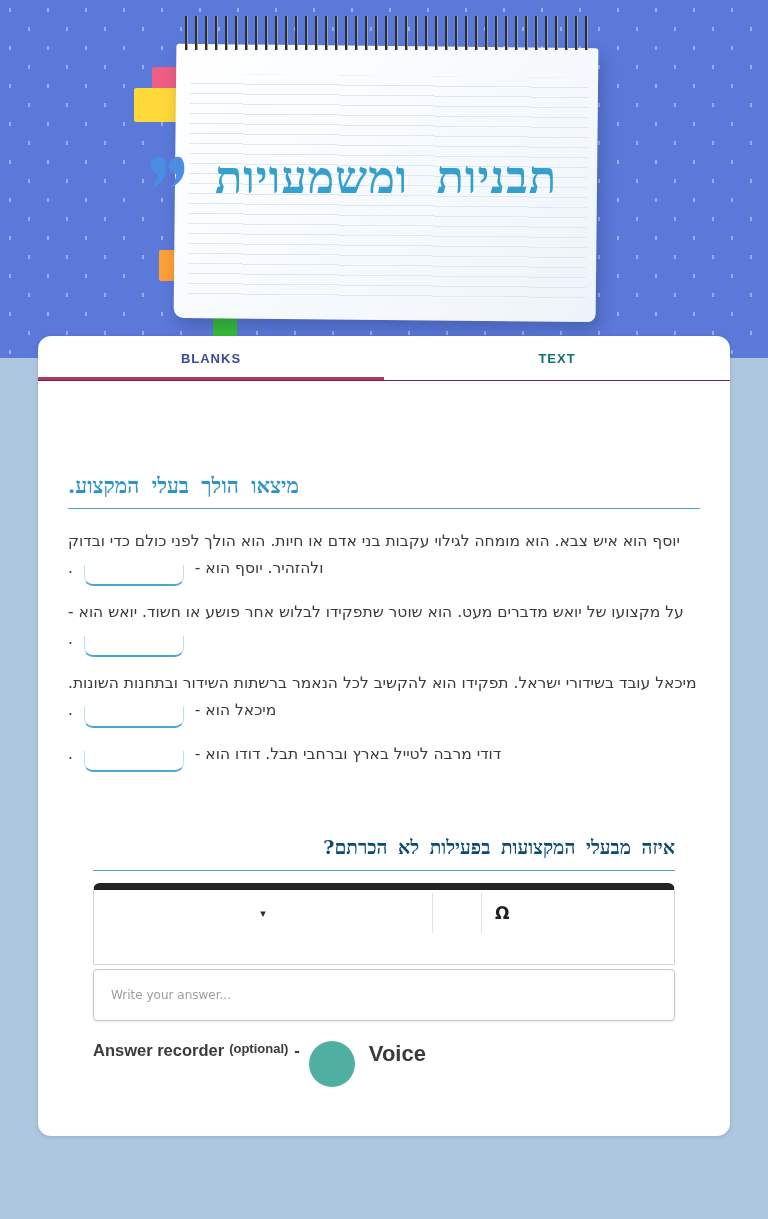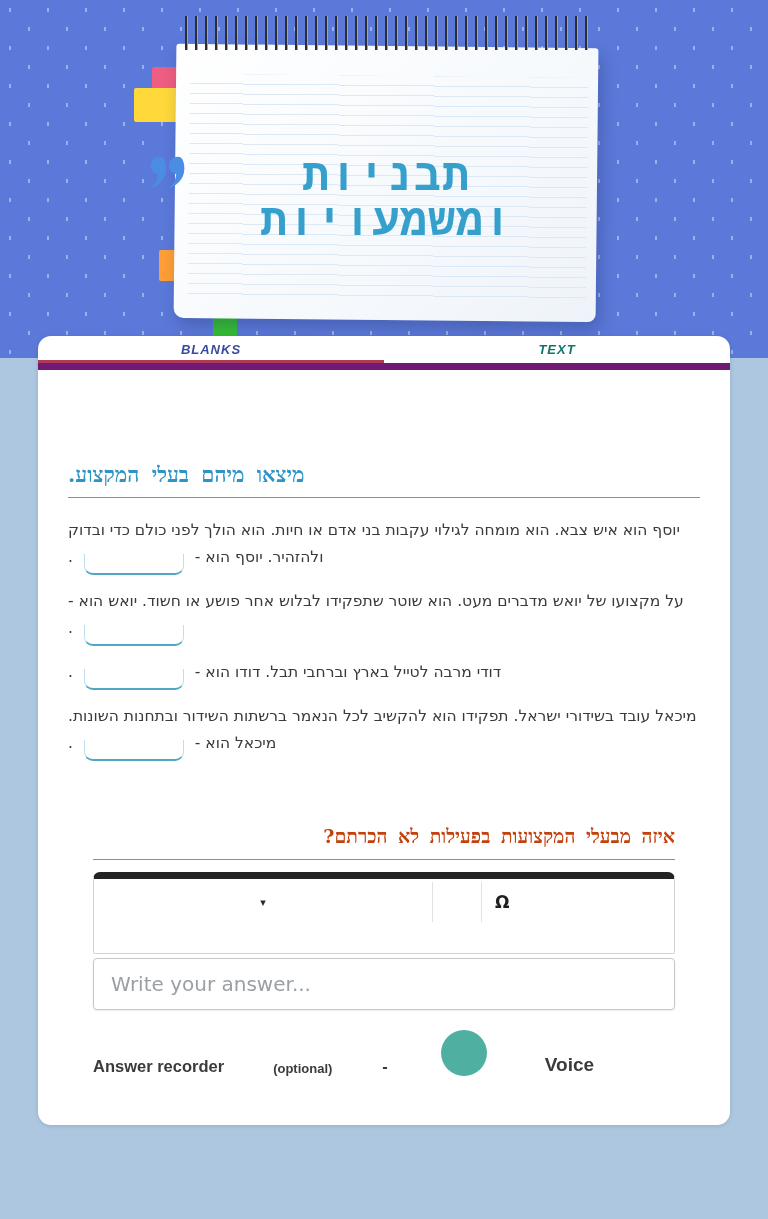--- a/index.html
+++ b/index.html
@@ -38,34 +38,34 @@
   }
   .spiral {
     position:absolute; left:8px; right:8px; top:-12px; height:34px; z-index:3;
     background:repeating-linear-gradient(90deg,
       transparent 0 2px, #2e2e2e 2px 4px, #9aa4b5 4px 5px, transparent 5px 10px);
   }
   .quote-icon { position:absolute; left:-27px; top:126px; z-index:4; }
   .notebook-title {
     position:absolute; left:0; right:0; top:128px; z-index:2;
     direction:rtl; text-align:center;
-    font-family:Liberation Mono, monospace;
+    font-family:Liberation Serif, serif;
     font-weight:bold; font-size:45px; line-height:1; color:#35a0cc;
     word-spacing:16px; letter-spacing:1px;
   }
 
   
   .card {
     position:relative; z-index:1;
     width:692px; margin:336px auto 0;
     background:#ffffff; border-radius:13px;
     box-shadow:0 1px 4px rgba(40,60,100,.18);
     overflow:hidden;
   }
-  .tabs { position:relative; display:flex; height:34px; border-bottom:7px solid #701a75;font-style:italic; }
+  .tabs { position:relative; display:flex; height:45px; border-bottom:1px solid #701a75; }
   .tab {
     flex:1; display:flex; align-items:center; justify-content:center;
     font-weight:bold; font-size:13px; letter-spacing:1px; cursor:pointer;
     font-family:"Liberation Sans","DejaVu Sans",sans-serif;
   }
   .tab-blanks { color:#3c4a9e; }
   .tab-text   { color:#0f766e; }
   .tab-underline { position:absolute; left:0; bottom:0; width:50%; height:3px; background:#ad3a56; }
 
   .content { padding:0 30px 49px; }
@@ -89,21 +89,21 @@
     border:none;
     border-left:1px solid #bfdeec; border-right:1px solid #bfdeec;
     border-bottom:2px solid #4fa7c6;
     border-radius:0 0 9px 9px;
   }
 
   .question-block { margin:64px 25px 0; }
   .question-heading {
     margin:0;
     font-family:"DejaVu Serif","Liberation Serif",serif;
-    font-weight:bold; font-size:19px; color:#c2410c;
+    font-weight:bold; font-size:19px; color:#0c4a6e;
     direction:rtl; text-align:right; word-spacing:4px;
   }
   .question-rule { border:none; border-top:1px solid #4aa2d5; margin:11px 0 12px; }
 
   .editor {
     height:82px; background:#fff;
     border:1px solid #d2d2d2; border-top:7px solid #232323;
     border-radius:7px 7px 2px 2px;
   }
   .toolbar { display:flex; align-items:stretch; height:46px; }
@@ -115,37 +115,37 @@
   .tb-omega {
     width:70px; text-align:left; padding-left:13px;
     font-weight:600; font-size:17px; color:#1f1f1f;
     font-family:"DejaVu Sans",sans-serif;
   }
   .editor-area { height:28px; cursor:text; }
 
   .answer-input {
     display:block; width:100%; height:52px; margin-top:4px;
     border:1px solid #c7c7c7; border-radius:4px;
-    padding:0 17px; font-size:20px; color:#3a3a3a;
+    padding:0 17px; font-size:12px; color:#3a3a3a;
     font-family:"DejaVu Sans","Liberation Sans",sans-serif;
     background:#fff; box-shadow:0 1px 2px rgba(0,0,0,.08);
     outline:none;
   }
   .answer-input::placeholder { color:#9aa0a6; }
 
-  .recorder-row { display:flex; align-items:flex-end; margin-top:20px;
-    font-family:"Liberation Sans","DejaVu Sans",sans-serif; color:#3b3b3b;gap:44px; }
+  .recorder-row { display:flex; align-items:flex-start; margin-top:20px;
+    font-family:"Liberation Sans","DejaVu Sans",sans-serif; color:#3b3b3b; }
   .rec-label { font-weight:bold; font-size:16.5px; }
   .rec-optional { font-weight:bold; font-size:13px; margin-left:5px; }
   .rec-sep { font-weight:bold; font-size:16.5px; margin:0 9px 0 6px; }
   .rec-circle {
     width:46px; height:46px; border-radius:50%;
     background:#4fb0a1; border:none; cursor:pointer; margin-right:14px;
   }
-  .rec-voice { font-weight:bold; font-size:19px; }
+  .rec-voice { font-weight:bold; font-size:22px; }
 </style>
 </head>
 <body>
 
 <div class="banner">
   <div class="notebook">
     <div class="sticky sticky-pink"></div>
     <div class="sticky sticky-yellow"></div>
     <div class="sticky sticky-orange"></div>
     <div class="sticky sticky-green"></div>
@@ -166,43 +166,43 @@
 <div class="card">
 
   <div class="tabs">
     <div class="tab tab-blanks">BLANKS</div>
     <div class="tab tab-text">TEXT</div>
     <div class="tab-underline"></div>
   </div>
 
   <div class="content">
 
-    <h2 class="section-heading">מיצאו מיהם בעלי המקצוע.</h2>
+    <h2 class="section-heading">מיצאו הולך בעלי המקצוע.</h2>
     <hr class="heading-rule">
 
     <p class="para">
       <span>יוסף הוא איש צבא. הוא מומחה לגילוי עקבות בני אדם או חיות. הוא הולך לפני כולם כדי ובדוק ולהזהיר. יוסף הוא -</span>
       <input class="blank" style="">
       <span>.</span>
     </p>
 
     <p class="para">
       <span>על מקצועו של יואש מדברים מעט. הוא שוטר שתפקידו לבלוש אחר פושע או חשוד. יואש הוא -</span>
       <input class="blank" style="">
       <span>.</span>
     </p>
 
     <p class="para">
+      <span>מיכאל עובד בשידורי ישראל. תפקידו הוא להקשיב לכל הנאמר ברשתות השידור ובתחנות השונות. מיכאל הוא -</span>
+      <input class="blank" style="">
+      <span>.</span>
+    </p>
+
+    <p class="para">
       <span>דודי מרבה לטייל בארץ וברחבי תבל. דודו הוא -</span>
-      <input class="blank" style="">
-      <span>.</span>
-    </p>
-
-    <p class="para">
-      <span>מיכאל עובד בשידורי ישראל. תפקידו הוא להקשיב לכל הנאמר ברשתות השידור ובתחנות השונות. מיכאל הוא -</span>
       <input class="blank" style="">
       <span>.</span>
     </p>
 
 
     <div class="question-block">
       <h3 class="question-heading">איזה מבעלי המקצועות בפעילות לא הכרתם?</h3>
       <hr class="question-rule">
 
       <div class="editor">

